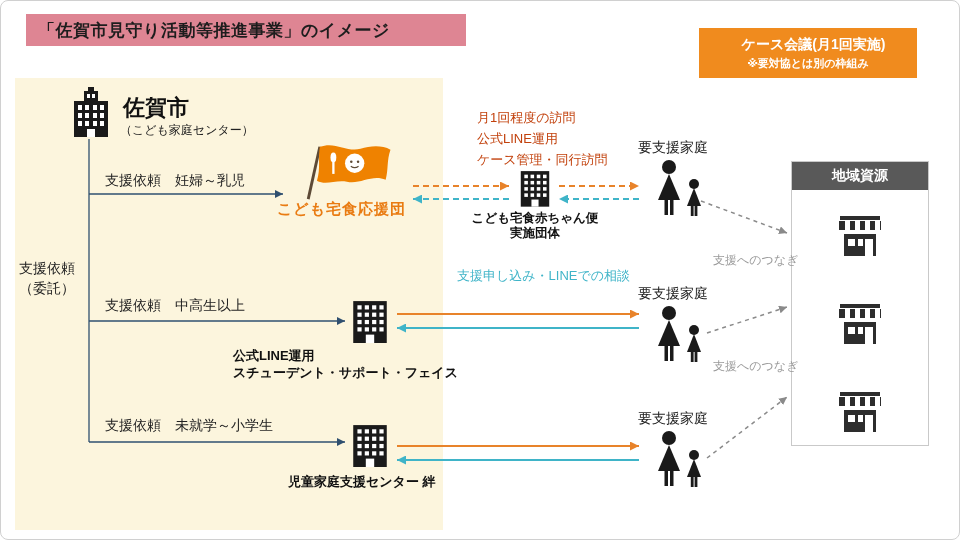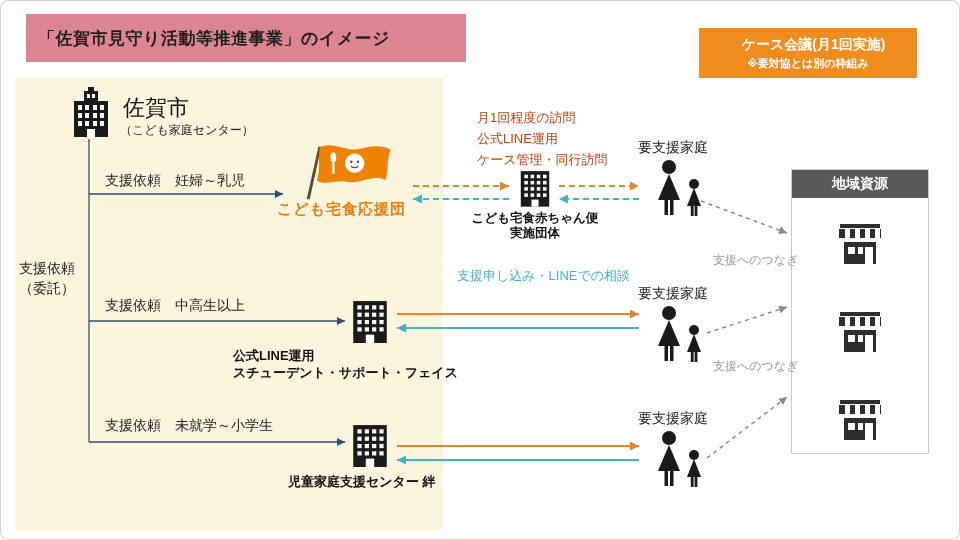--- a/index.html
+++ b/index.html
@@ -3,33 +3,33 @@
 <meta charset="utf-8">
 <style>
   * { margin:0; padding:0; box-sizing:border-box; }
   html,body { background:#ffffff; }
   body { font-family:"Liberation Sans","DejaVu Sans",sans-serif; }
   .canvas { position:relative; width:960px; height:540px; background:#fff;
             border:1px solid #d0d0d0; border-radius:8px; overflow:hidden; }
   .abs { position:absolute; }
 
   
-  .title-banner { left:25px; top:13px; width:440px; height:48px; background:#de8593;
+  .title-banner { left:25px; top:13px; width:440px; height:32px; background:#de8593;
                   display:flex; align-items:center; padding-left:12px; z-index:4; }
   .title-banner .t { font-size:17px; font-weight:bold; color:#1d1d1d; letter-spacing:0.5px; }
   .case-box { left:698px; top:27px; width:218px; height:50px; background:#f08b1e; color:#fff;
               display:flex; flex-direction:column; justify-content:center; text-align:center; z-index:4; }
   .case-box .l1 { font-size:14px; font-weight:bold;margin-left:11px; }
   .case-box .l2 { font-size:11px; font-weight:bold; margin-top:2px; }
 
   
   .panel { left:14px; top:77px; width:428px; height:452px; background:#fcf5dd; z-index:1; }
 
   .saga-icon   { left:70px;  top:86px;  width:40px; height:50px; z-index:3; }
-  .saga-name   { left:122px; top:92px;  font-size:22px; font-weight:normal; color:#111; z-index:3; }
+  .saga-name   { left:122px; top:92px;  font-size:22px; font-weight:bold; color:#111; z-index:3; }
   .saga-sub    { left:119px; top:121px; font-size:12px; color:#222; z-index:3; }
   .delegation  { left:18px;  top:257px; font-size:14px; color:#222; line-height:20px; z-index:3; }
 
   .req { font-size:14px; color:#222; z-index:3; }
   .req1 { left:104px; top:171px; }
   .req2 { left:104px; top:296px; }
   .req3 { left:104px; top:416px; }
 
   .logo       { left:293px; top:140px; width:102px; height:60px; z-index:3; }
   .logo-name  { left:276px; top:199px; font-size:15px; font-weight:bold; color:#e97b12; letter-spacing:1px; z-index:3; }
@@ -45,21 +45,21 @@
   .fam-label-1 { left:637px; top:138px; } .fam-label-2 { left:637px; top:284px; } .fam-label-3 { left:637px; top:409px; }
   .fam-icon { width:52px; height:58px; z-index:3; }
   .fam-icon-1 { left:653px; top:158px; } .fam-icon-2 { left:653px; top:304px; } .fam-icon-3 { left:653px; top:429px; }
 
   .ssf-icon    { left:350px; top:298px; width:38px; height:44px; z-index:3; }
   .ssf-name    { left:232px; top:346px; font-size:13px; font-weight:bold; color:#111; line-height:17px; z-index:3; }
   .kizuna-icon { left:350px; top:422px; width:38px; height:44px; z-index:3; }
   .kizuna-name { left:287px; top:472px; font-size:13px; font-weight:bold; color:#111; z-index:3; }
 
   
-  .res-box { left:790px; top:168px; width:138px; height:285px; background:#fff;
+  .res-box { left:790px; top:160px; width:138px; height:285px; background:#fff;
              border:1px solid #c9c9c9; z-index:3; }
   .res-header { height:28px; background:#595959; color:#fff; font-size:14px; font-weight:bold;
                 display:flex; align-items:center; justify-content:center; }
   .res-body { display:flex; flex-direction:column; align-items:center; gap:44px; padding-top:24px; }
   .store { width:48px; height:44px; }
 
   .connect { font-size:12px; color:#9a9a9a; z-index:3; }
   .connect-1 { left:712px; top:251px; } .connect-2 { left:712px; top:357px; }
 
   .arrows { left:0; top:0; width:960px; height:540px; z-index:2; pointer-events:none; }

